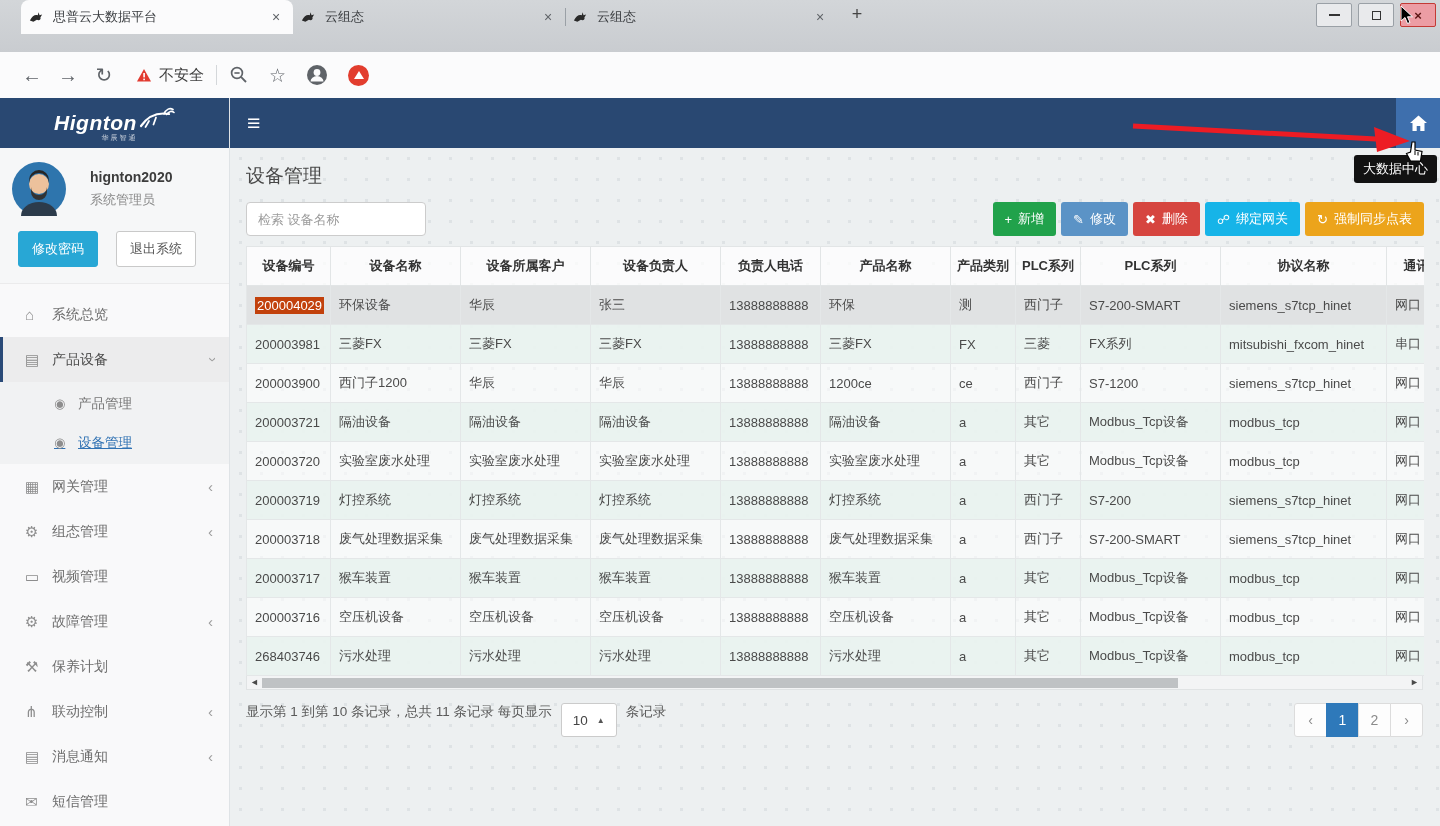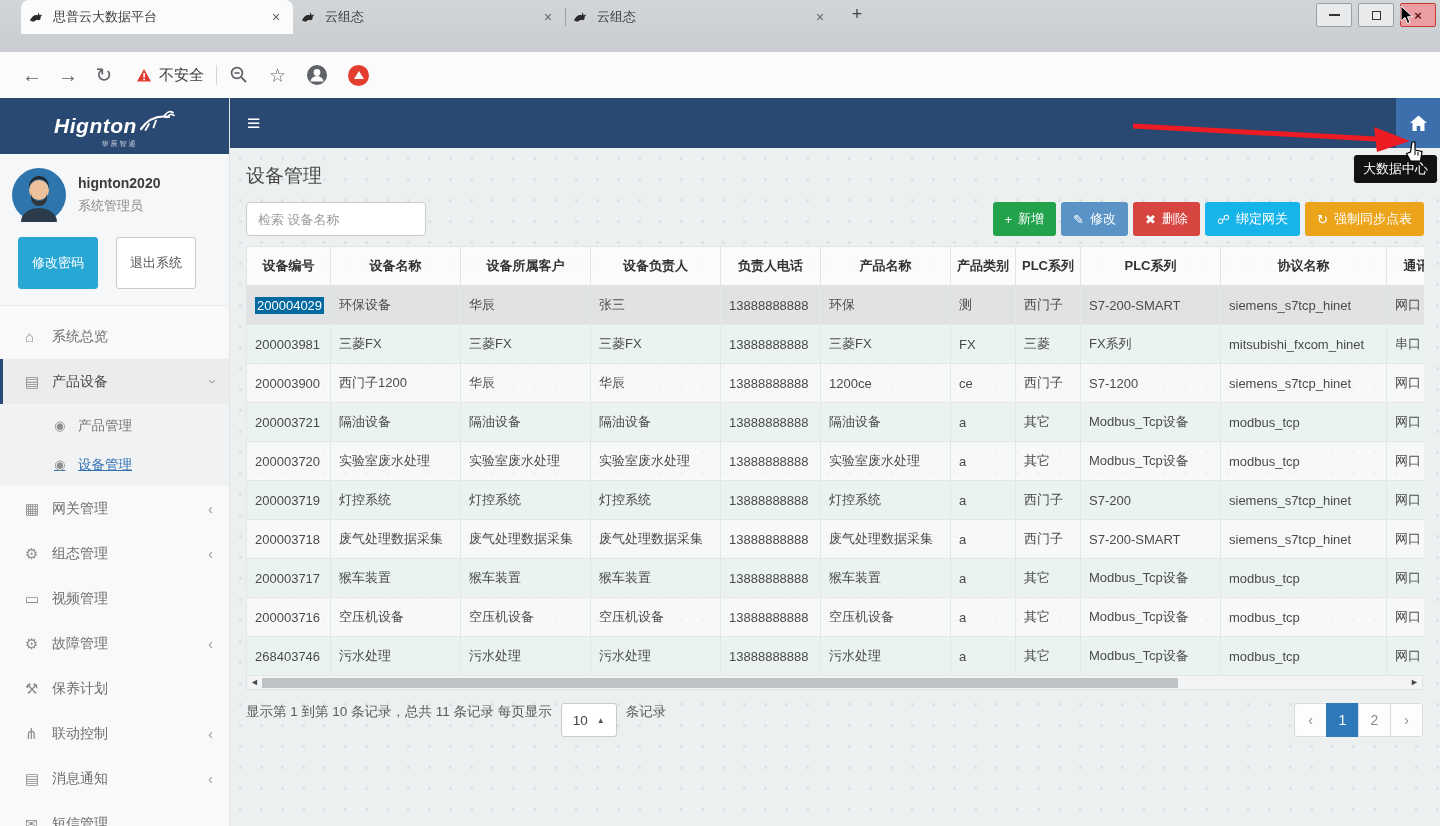--- a/index.html
+++ b/index.html
@@ -33,30 +33,30 @@
   .chip-div{width:1px;height:20px;background:#d4d7da;margin:0 12px;}
   .url{font-size:15px;color:#4c4f53;flex:1;white-space:nowrap;overflow:hidden;}
   .bar-right{display:flex;align-items:center;gap:20px;margin-right:4px;}
   .star{font-size:19px;color:#5f6368;}
   .ext-circle{width:21px;height:21px;border-radius:50%;background:#e23d2e;display:flex;align-items:center;justify-content:center;}
   .ext-circle::after{content:'';width:0;height:0;border-left:5px solid transparent;border-right:5px solid transparent;border-bottom:8px solid #fff;}
 
   
   .app{flex:1;display:flex;min-height:0;}
   .sidebar{width:230px;background:#f9f9fa;border-right:1px solid #dfe3e6;display:flex;flex-direction:column;flex:none;}
-  .logo{height:56px;background:#294872;color:#fff;display:flex;align-items:center;justify-content:center;position:relative;flex:none;}
+  .logo{height:50px;background:#294872;color:#fff;display:flex;align-items:center;justify-content:center;position:relative;flex:none;}
   .logo-text{font-size:21px;font-weight:bold;font-style:italic;letter-spacing:.5px;}
   .logo-sub{position:absolute;bottom:5px;left:50%;transform:translateX(-36%);font-size:7px;opacity:.75;letter-spacing:2px;}
   .logo-deer{margin-left:2px;margin-top:-12px;}
   .userpanel{padding:14px 12px 16px;background:#f6f7f8;border-bottom:1px solid #ebebec;flex:none;}
-  .user-top{display:flex;align-items:center;gap:12px;}
+  .user-top{display:flex;align-items:center;gap:24px;}
   .uname{font-size:14px;font-weight:bold;color:#3c3c3c;margin-bottom:6px;}
   .urole{font-size:13px;color:#8a8a8a;}
   .user-btns{display:flex;gap:18px;margin-top:15px;padding-left:6px;}
-  .btn-pwd{background:#28a7d5;color:#fff;border:1px solid #28a7d5;padding:16px 13px;border-radius:3px;font-size:13px;cursor:pointer;font-family:inherit;}
+  .btn-pwd{background:#28a7d5;color:#fff;border:1px solid #28a7d5;padding:8px 13px;border-radius:3px;font-size:13px;cursor:pointer;font-family:inherit;}
   .btn-logout{background:#fff;color:#555;border:1px solid #c9c9c9;padding:8px 13px;border-radius:3px;font-size:13px;cursor:pointer;font-family:inherit;}
   .menu{flex:1;padding-top:8px;overflow:hidden;}
   .mi{height:45px;display:flex;align-items:center;padding:0 16px 0 25px;font-size:14px;color:#6e6e6e;cursor:pointer;}
   .mi .ic{width:27px;color:#8d8d8d;font-size:15px;flex:none;}
   .chev{margin-left:auto;color:#9c9c9c;font-size:15px;}
   .chev.down{transform:rotate(-90deg);}
   .mi.parent-active{background:#ececed;border-left:3px solid #2a4a78;padding-left:22px;color:#4c4c4c;}
   .submenu{background:#f1f2f3;padding:2px 0;}
   .smi{height:39px;display:flex;align-items:center;padding-left:54px;font-size:13.5px;color:#767676;cursor:pointer;}
   .smi .ic{width:24px;font-size:13px;color:#8d8d8d;}
@@ -80,21 +80,21 @@
   .tb-btn{display:flex;align-items:center;gap:6px;color:#fff;font-size:13px;padding:0 12px;height:34px;border-radius:3px;border:none;cursor:pointer;font-family:inherit;white-space:nowrap;}
   .tb-btn .bic{font-size:13px;}
 
   .table-wrap{width:100%;overflow:hidden;}
   table{border-collapse:collapse;table-layout:fixed;width:1200px;font-size:13px;}
   th{background:rgba(255,255,255,.74);font-weight:bold;color:#333;padding:10px 6px;border:1px solid #e2e5e6;text-align:center;white-space:nowrap;overflow:hidden;}
   td{padding:10px 8px;border:1px solid #e4e7e8;color:#4a4a4a;white-space:nowrap;overflow:hidden;}
   tr.plain{background:rgba(255,255,255,.58);}
   tr.stripe{background:rgba(233,243,240,.92);}
   tr.selected{background:#e0e2e3;}
-  .sel-text{background:#0369a1;color:#fff;padding:1px 2px;}
+  .sel-text{background:#c2410c;color:#fff;padding:1px 2px;}
 
   .hscroll{height:14px;display:flex;align-items:center;background:#f3f4f5;border:1px solid #e0e3e4;border-top:none;width:1177px;}
   .hs-arrow{width:15px;text-align:center;font-size:9px;color:#4a4a4a;line-height:1;flex:none;}
   .hs-track{flex:1;height:10px;position:relative;}
   .hs-thumb{position:absolute;left:0;top:0;height:10px;width:80%;background:#bfc2c4;}
 
   .pager-row{display:flex;margin-top:13px;font-size:13.5px;color:#5a5a5a;width:1177px;}
   .pagesize{display:inline-flex;align-items:center;gap:9px;border:1px solid #cbcbcb;background:#fff;border-radius:3px;padding:7px 11px;margin:0 9px;color:#444;cursor:pointer;}
   .caret-up{font-size:8px;color:#555;}
   .pages{margin-left:auto;display:flex;}

